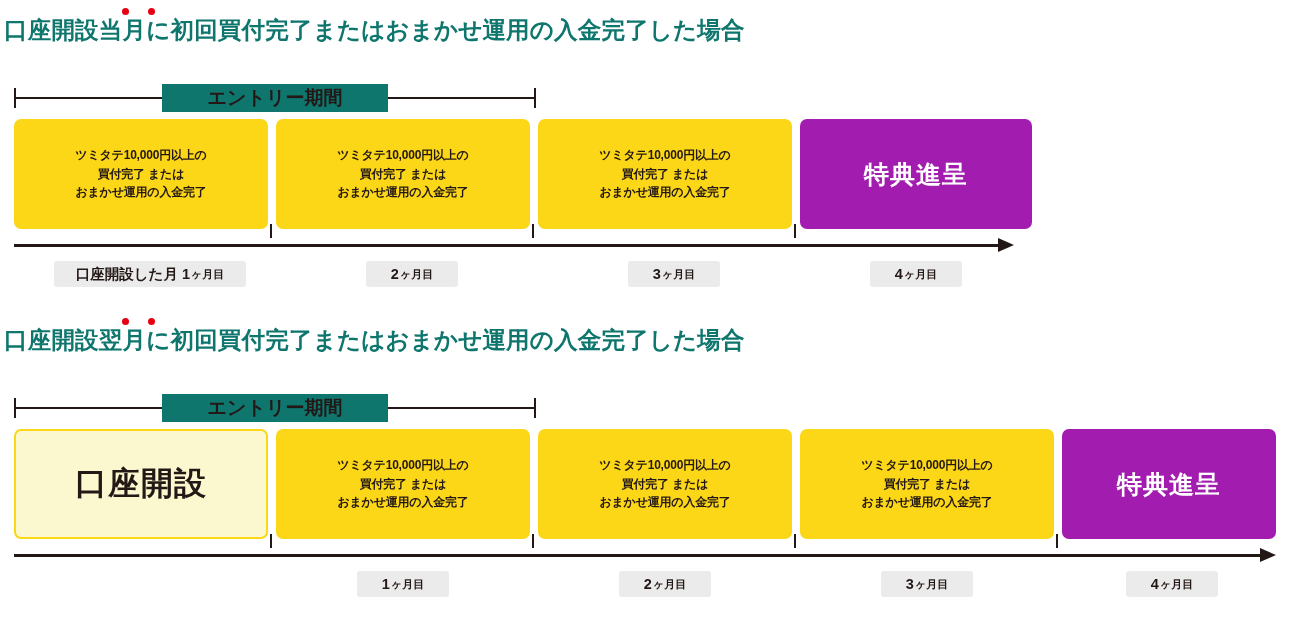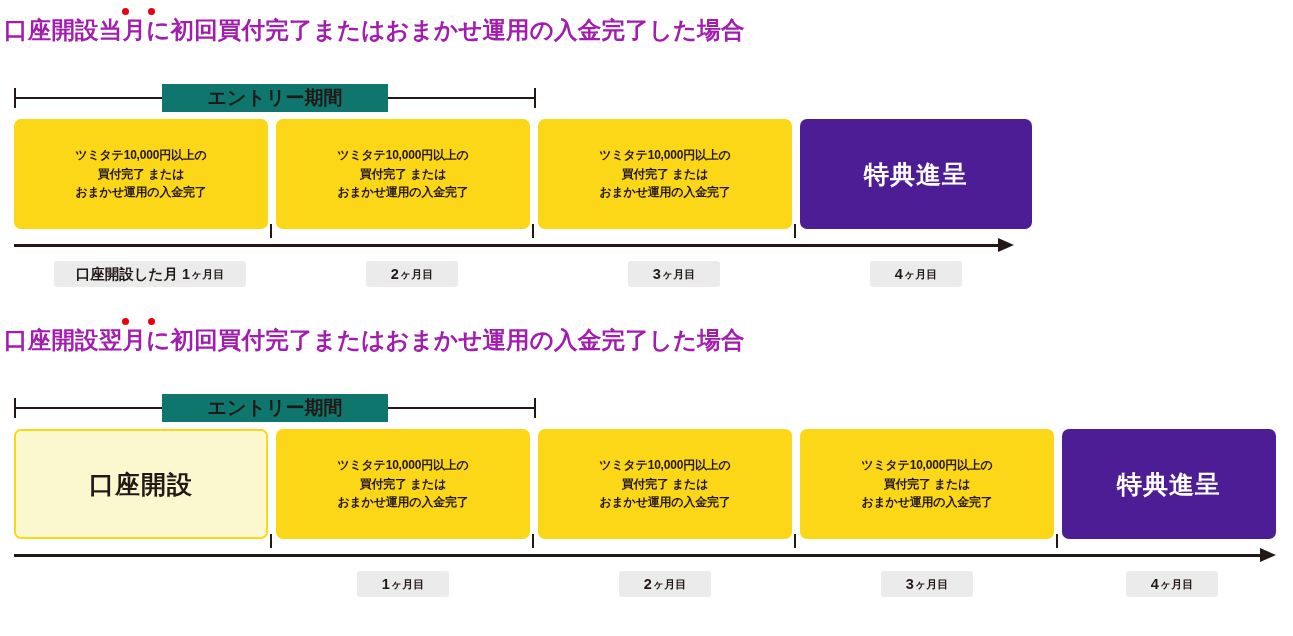--- a/index.html
+++ b/index.html
@@ -36,21 +36,21 @@
     padding-left: 4px;
     box-sizing: border-box;
   }
   .heading-text {
     position: absolute;
     left: 4px;
     top: 14px;
     font-size: 23.5px;
     font-weight: bold;
     letter-spacing: 0.2px;
-    color: #a21caf;
+    color: #0f766e;
     white-space: nowrap;
   }
   
   .dot {
     position: absolute;
     width: 7px;
     height: 7px;
     border-radius: 50%;
     background: #e60012;
     top: 8px;
@@ -114,32 +114,32 @@
     text-align: center;
   }
   .box .box-text {
     font-size: 12px;
     font-weight: bold;
     line-height: 1.55;
     color: #231815;
     letter-spacing: -0.2px;
   }
   .box.yellow { background: #fcd718; }
-  .box.red { background: #4c1d95; }
+  .box.red { background: #a21caf; }
   .box.red .box-text {
     color: #ffffff;
     font-size: 25px;
     letter-spacing: 1px;
   }
   .box.cream {
     background: #fbf8d0;
     border: 2px solid #fcd718;
   }
   .box.cream .box-text {
-    font-size: 25px;
+    font-size: 32px;
     letter-spacing: 1px;
   }
 
   
   .axis {
     position: absolute;
     left: 14px;
     height: 14px;
   }
   .axis-line {

